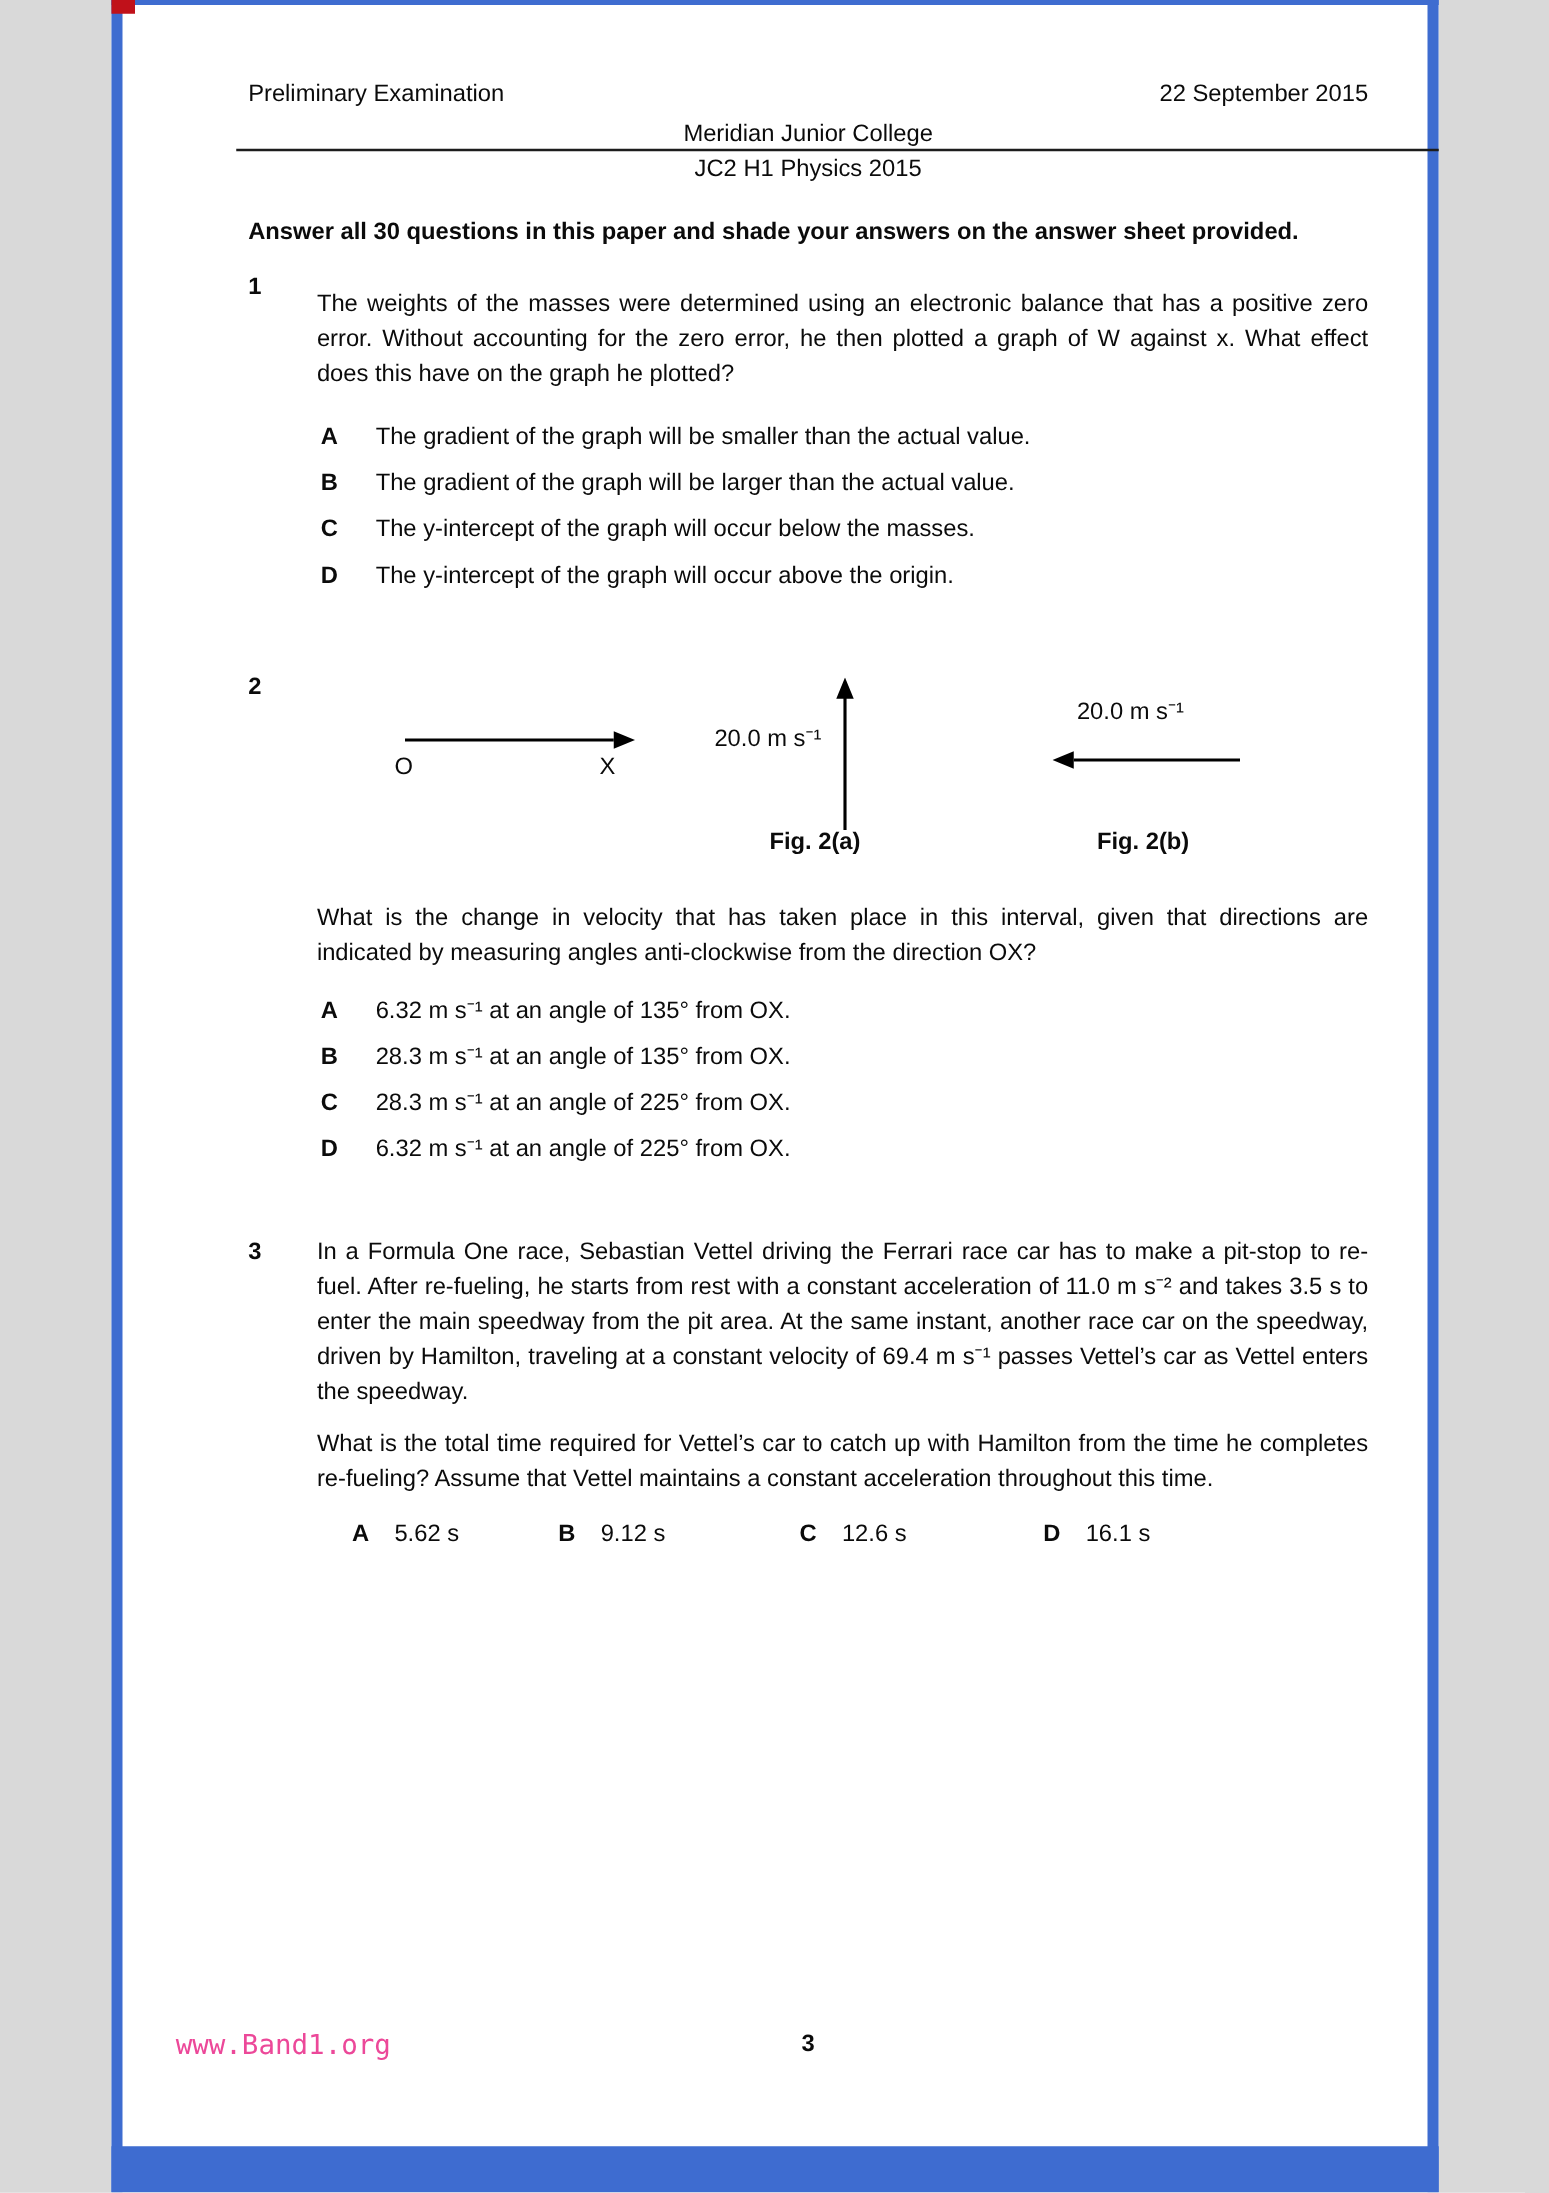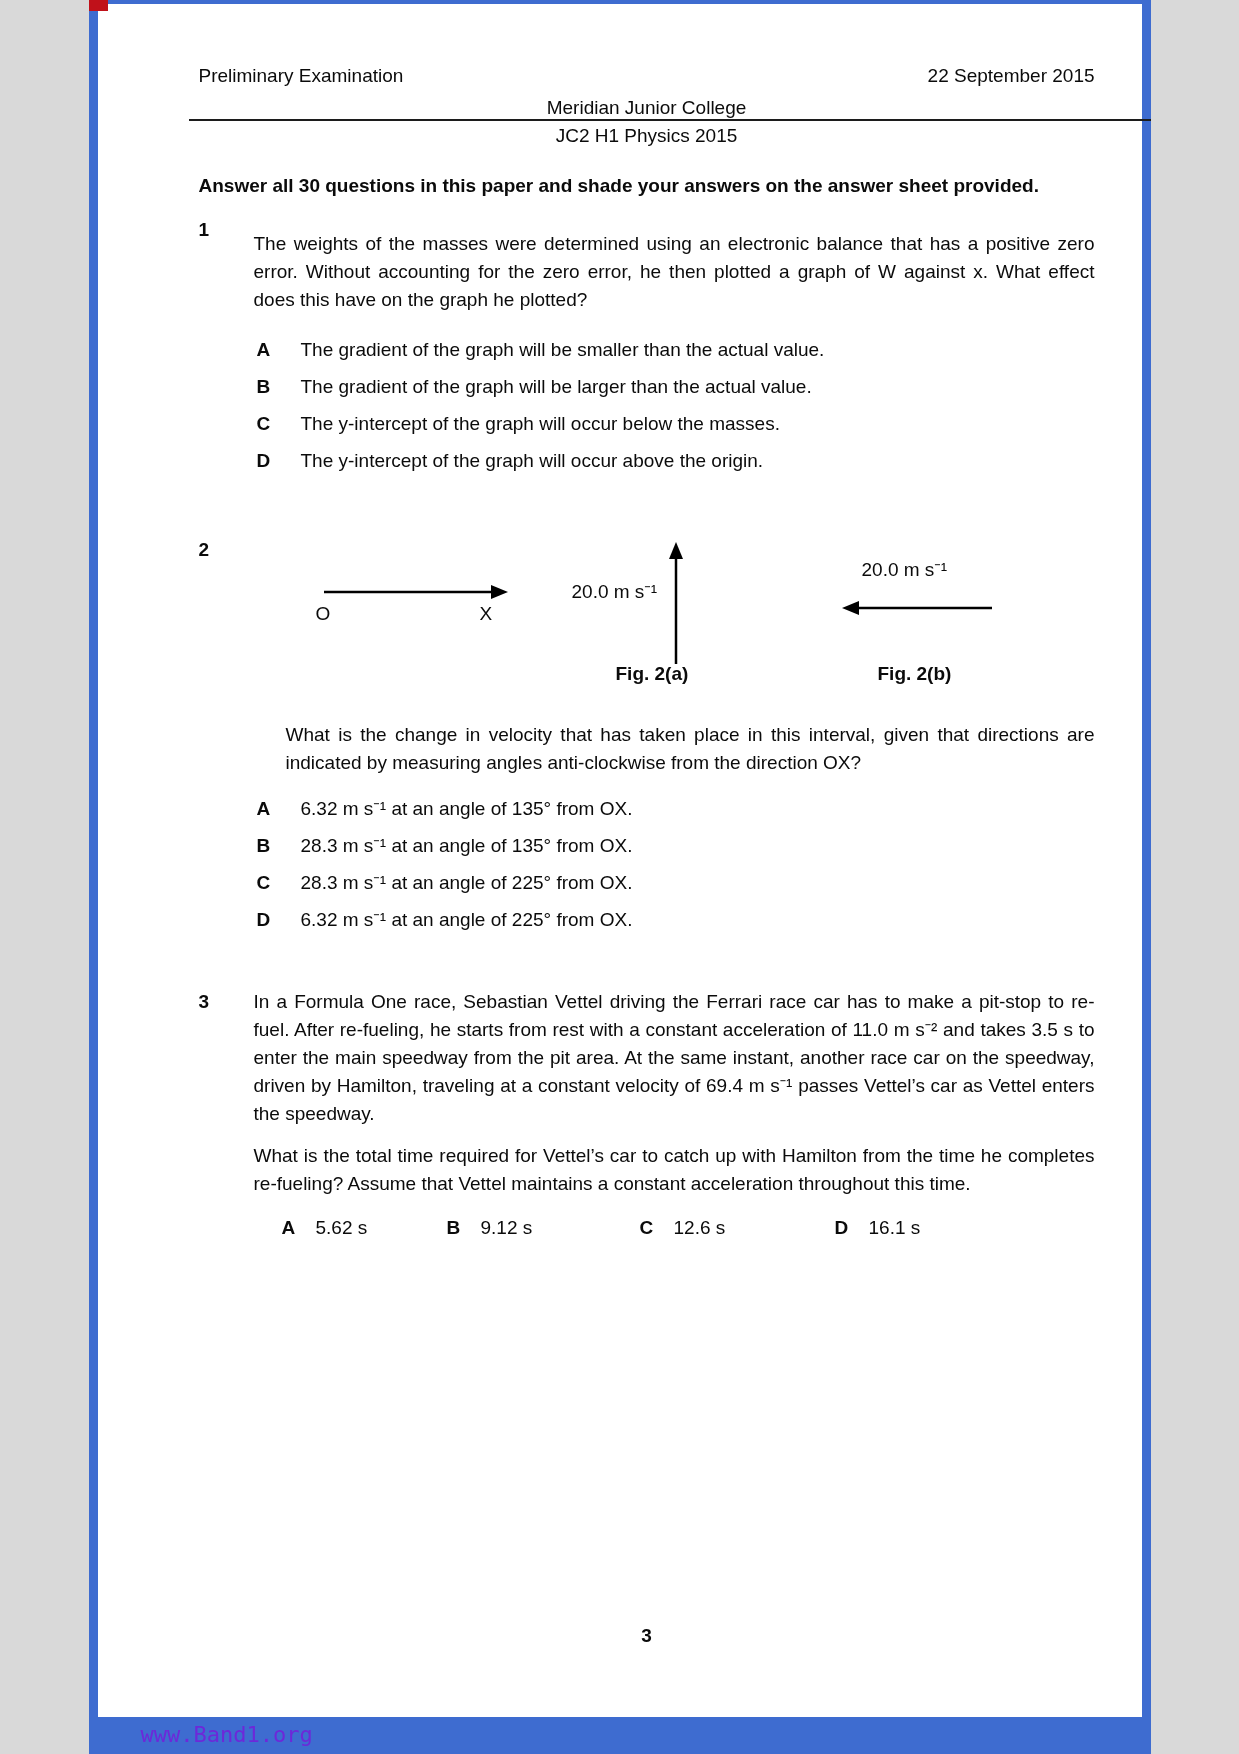--- a/index.html
+++ b/index.html
@@ -36,21 +36,21 @@
 
   .question { display: flex; }
   .q1 { margin-top: 16px; }
   .q2 { margin-top: 52px; }
   .q3 { margin-top: 45px; }
   .qnum  { width: 55px; font-weight: bold; }
   .qbody { flex: 1; min-width: 0; }
 
   .para { margin: 0; text-align: justify; }
   .mt14 { margin-top: 14px; }
-  .mt26 { margin-top: 26px; margin-left: 32px; }
+  .mt26 { margin-top: 26px; }
 
   .options { margin-top: 22px; }
   .options-tight { margin-top: 18px; }
   .option { display: flex; margin-bottom: 9px; }
   .letter { width: 47px; font-weight: bold; padding-left: 3px; flex: none; }
   .otext  { flex: 1; }
 
   .options-row { display: flex; margin-top: 16px; padding-left: 28px; }
   .opt-h { display: flex; }
   .opt-h .letter { width: 34px; padding-left: 0; }
@@ -61,23 +61,23 @@
   .figure { position: relative; height: 155px; margin-top: 4px; }
   .fig-abs { position: absolute; }
   .fig-label { position: absolute; white-space: nowrap; }
   .fig-caption { position: absolute; white-space: nowrap; font-weight: bold; }
 
   .footer-page {
     position: absolute; left: 110px; top: 1622px; width: 896px;
     text-align: center; font-weight: bold;
   }
   .watermark {
-    position: absolute; left: 52px; top: 1722px;
+    position: absolute; left: 52px; top: 1624px;
     font-family: "DejaVu Sans Mono", monospace;
-    font-size: 22px; line-height: 26px; color: #6d28d9; text-align: center;
+    font-size: 22px; line-height: 26px; color: #ec4899; text-align: center;
   }
 </style>
 </head>
 <body>
 
 <div class="page">
 
   <div class="edge edge-left"></div>
   <div class="edge edge-right"></div>
   <div class="edge edge-top"></div>

